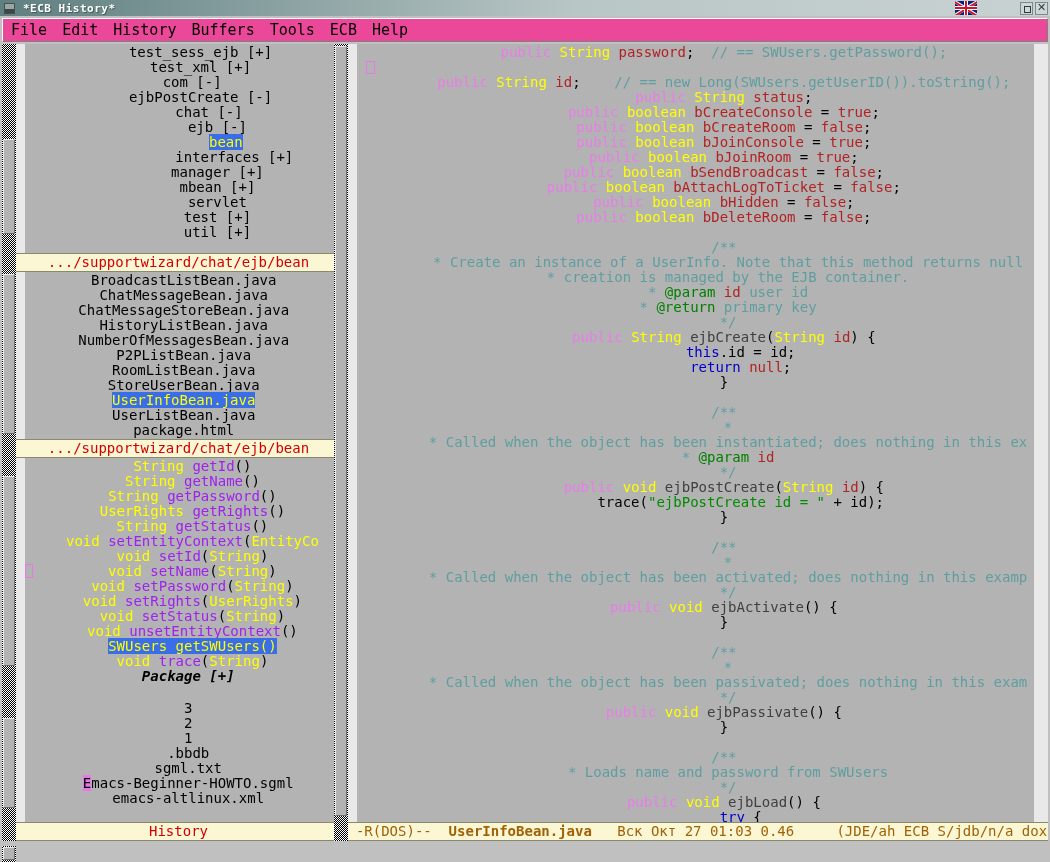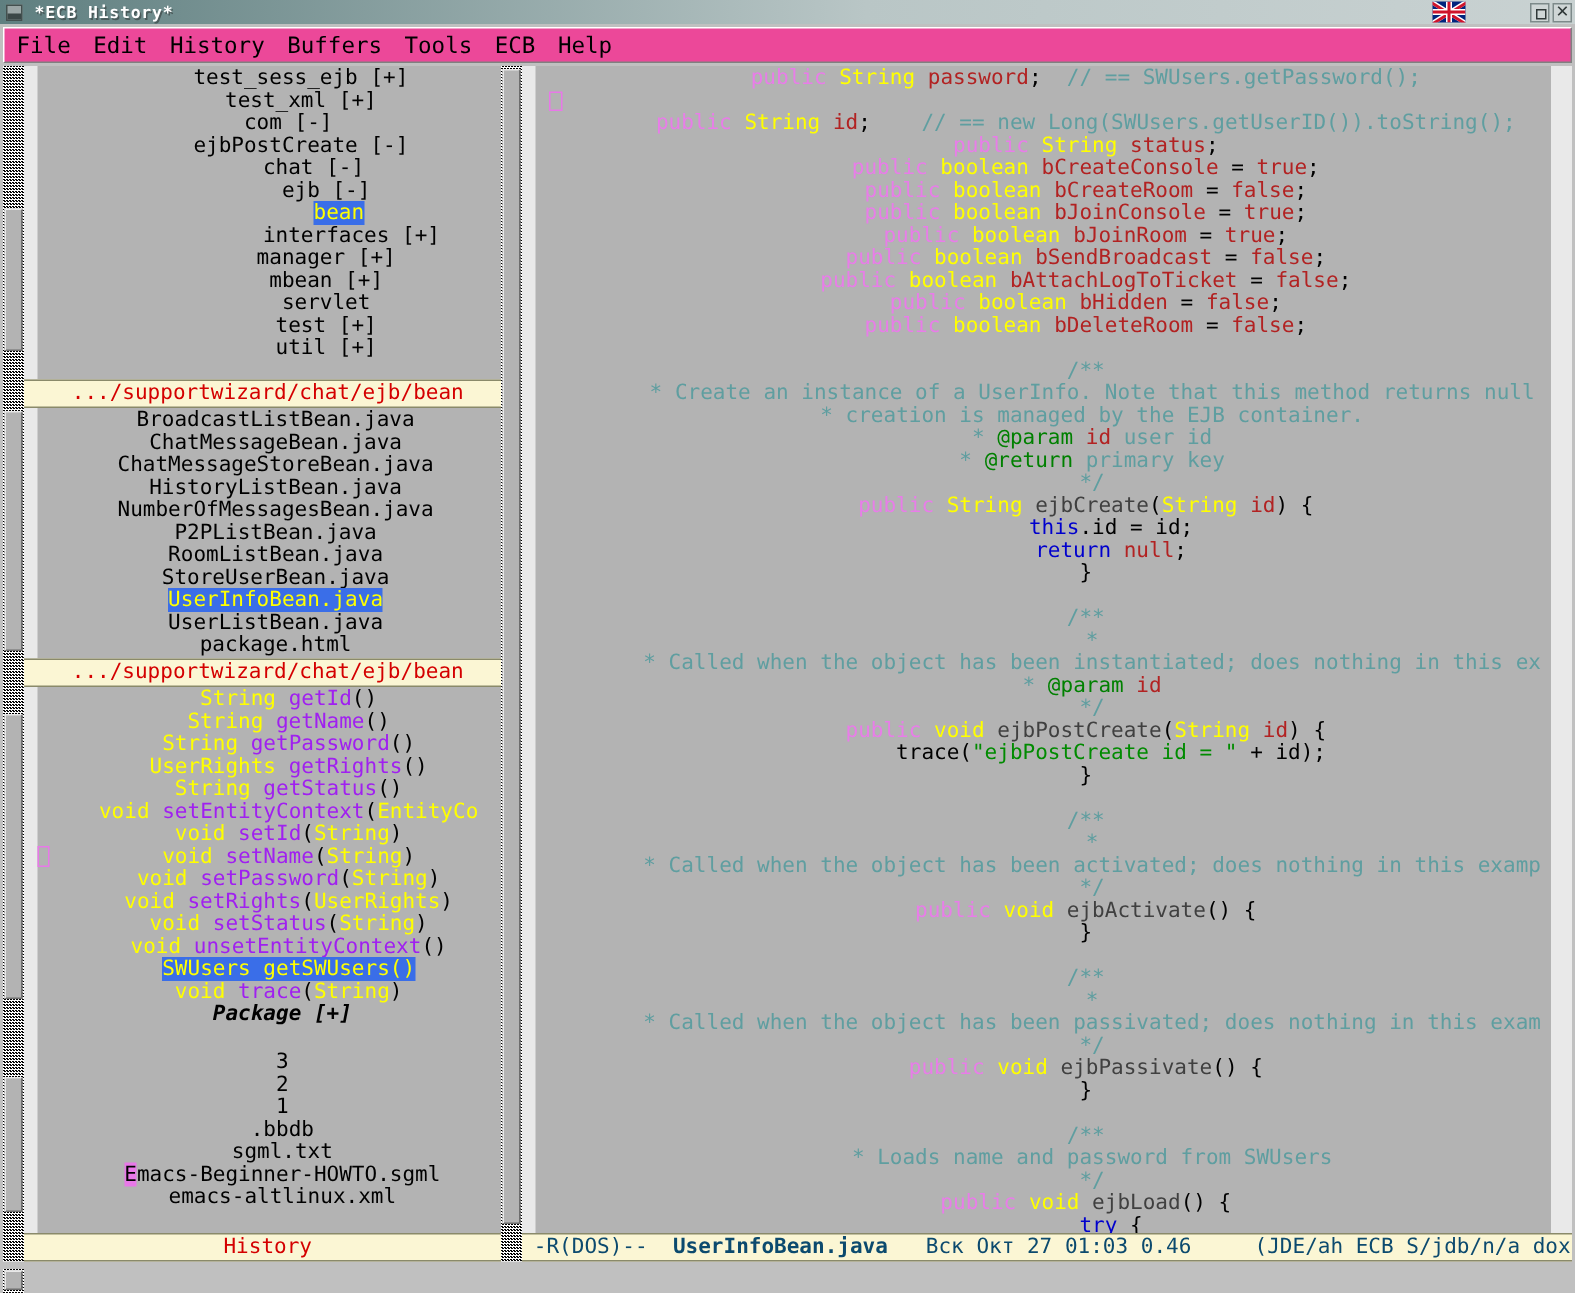--- a/index.html
+++ b/index.html
@@ -309,21 +309,21 @@
             <div class="row" style="position: relative;"><span class="k-pl">    }</span></div>
             <div class="row" style="position: relative;"></div>
             <div class="row" style="position: relative;"><span class="k-doc">    /**</span></div>
             <div class="row" style="position: relative;"><span class="k-doc">     * Loads name and password from SWUsers</span></div>
             <div class="row" style="position: relative;"><span class="k-doc">     */</span></div>
             <div class="row" style="position: relative;"><span class="k-pl">    </span><span class="k-mod">public </span><span class="k-type">void </span><span class="k-func">ejbLoad</span><span class="k-pl">() {</span></div>
             <div class="row" style="position: relative;"><span class="k-pl">        </span><span class="k-kw">try</span><span class="k-pl"> {</span></div>
           </div>
         <div id="rfringe" style="bottom:0;"></div>
       </div>
-      <div class="modeline" style="color:#0c4a6e;">
+      <div class="modeline" style="color:#a16207;">
         <span class="ml-seg">-R(DOS)--</span><span class="ml-seg">&nbsp;&nbsp;</span><span class="ml-seg ml-bold">UserInfoBean.java</span><span class="ml-seg">&nbsp;&nbsp;&nbsp;</span><span class="ml-seg">Вск Окт 27 01:03 0.46</span><span class="ml-seg">&nbsp;&nbsp;&nbsp;&nbsp;&nbsp;</span><span class="ml-seg">(JDE/ah ECB S/jdb/n/a dox</span>
       </div>
     </div>
 
   </div>
 
   <div id="minibuf">
     <div class="mb-sb">
         <i></i>
       </div>

